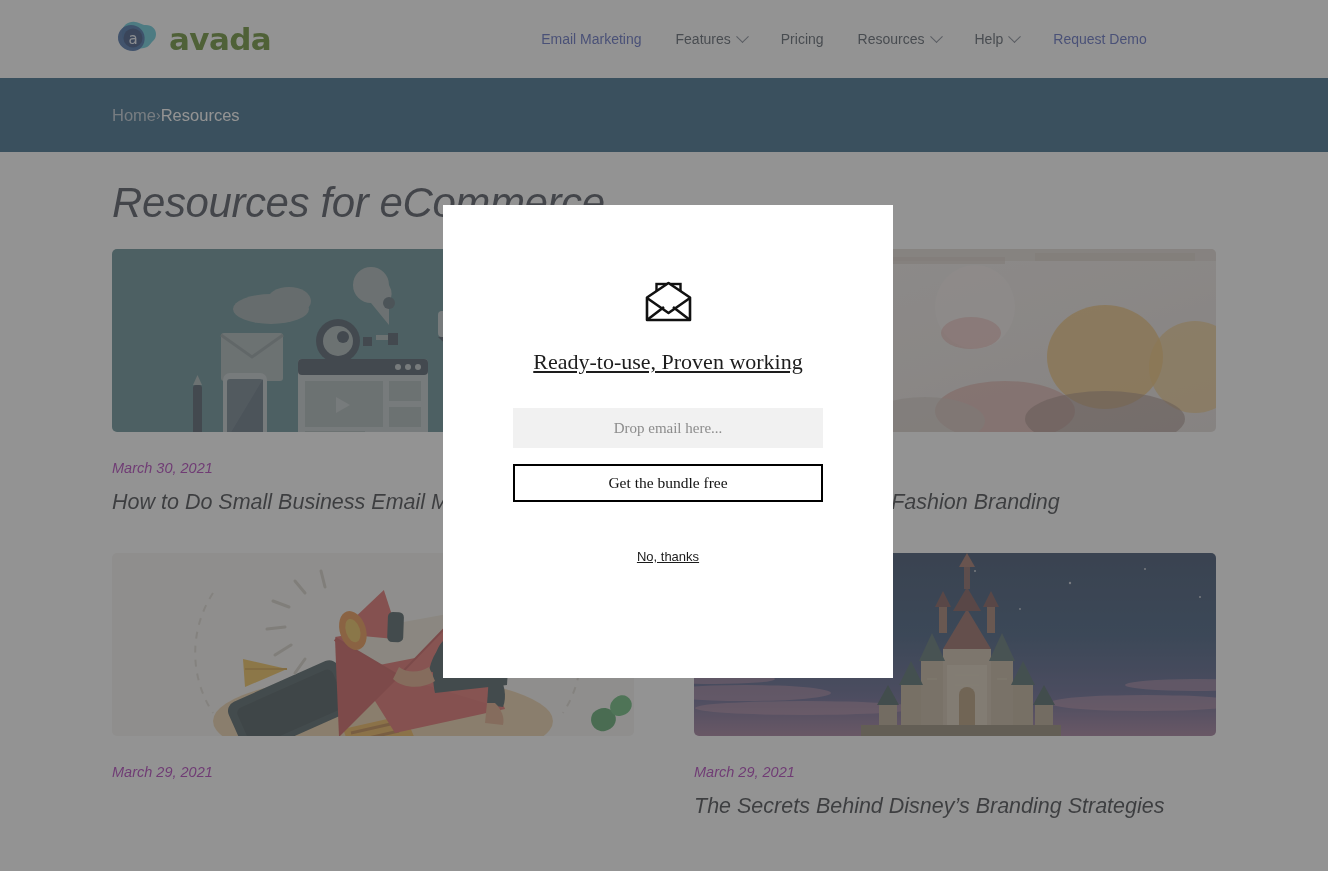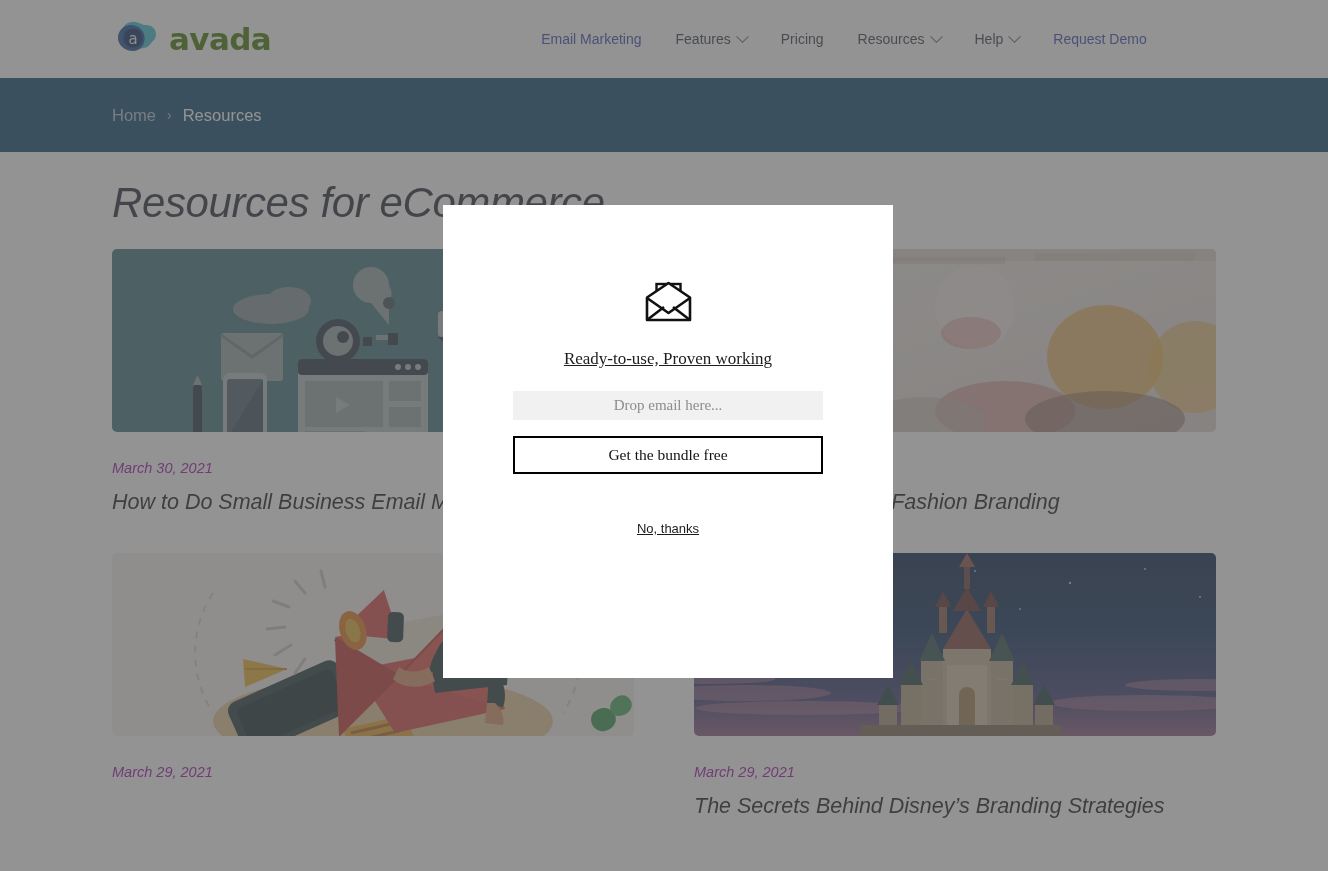--- a/index.html
+++ b/index.html
@@ -64,21 +64,21 @@
   }
 
   
   .crumb-bar {
     height: 74px;
     background: #175073;
     display: flex; align-items: center;
     padding: 0 112px;
   }
   .crumb {
-    display: flex; align-items: center; gap: 11px;
+    display: flex; align-items: center; 
     font-size: 16.5px;
   }
   .crumb-home { color: #b6c4d0; cursor: pointer; }
   .crumb-sep { color: #b6c4d0; font-size: 14px; }
   .crumb-cur { color: #ffffff; }
 
   
   .main-wrap { padding: 0 112px; font-style: italic; }
   .page-title {
     font-size: 42px;
@@ -140,28 +140,28 @@
   .modal-icon { margin-top: 76px; }
   .modal-head {
     font-family: "Liberation Serif", serif;
     font-size: 27px;
     color: #131313;
     margin-top: 29px;
     letter-spacing: -0.2px;
   }
   .modal-sub {
     font-family: "Liberation Serif", serif;
-    font-size: 17px;
+    font-size: 22px;
     color: #1d1d1d;
     text-decoration: underline;
     margin-top: 22px;
   }
   .modal-input {
-    width: 310px; height: 29px;
-    margin-top: 22px;
+    width: 310px; height: 40px;
+    margin-top: 33px;
     background: #f1f1f1;
     border: none;
     outline: none;
     text-align: center;
     font-family: "Liberation Serif", serif;
     font-size: 15px;
     color: #8b5cf6;
   }
   .modal-input::placeholder { color: #8c8c8c; opacity: 1; }
   .modal-btn {

